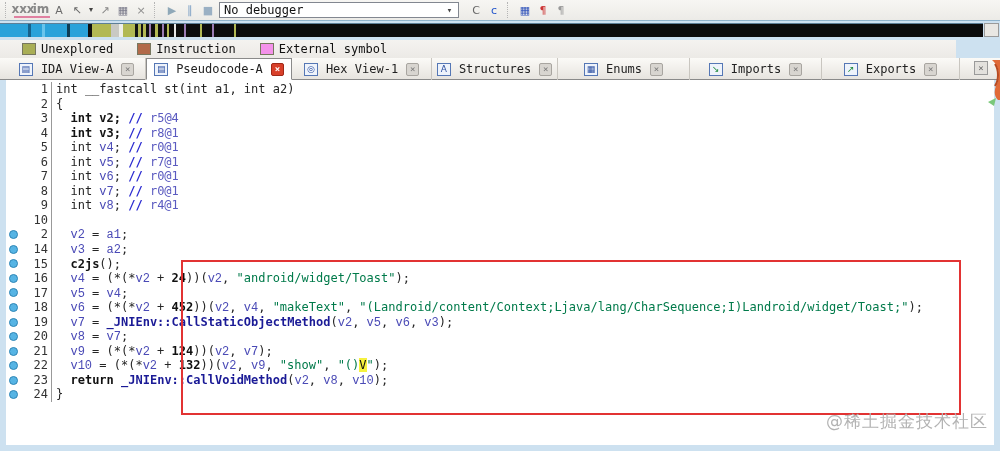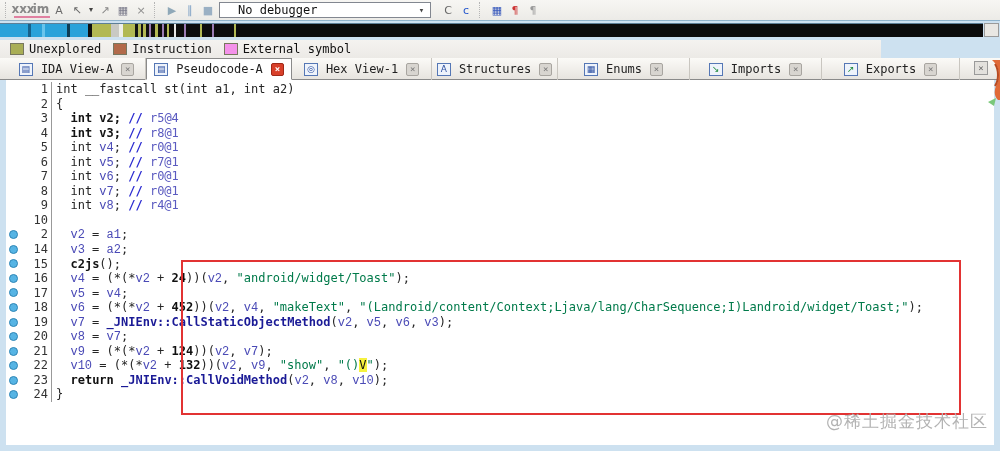--- a/index.html
+++ b/index.html
@@ -8,34 +8,34 @@
 
   
   .toolbar { position:absolute; left:0; top:0; width:1000px; height:20px;
     background:linear-gradient(#f7f6f3,#ecebe7); display:flex; align-items:center; gap:2px; padding-left:3px; }
   .tb-sep { width:5px; height:16px; border-left:1px dotted #b5b5b5; margin:0 2px; }
   .tbicon { width:18px; height:16px; display:flex; align-items:center; justify-content:center;
     font-size:11px; color:#7a7a7a; font-family:"DejaVu Sans", sans-serif; cursor:default; }
   .tbicon.small { width:10px; font-size:8px; }
   .tbicon .g { line-height:1; }
   .tb-xxx { font-size:12px; font-weight:bold; color:#888; border-bottom:2px solid #e080a0; }
-  .dbg-select { width:212px; height:16px; background:#fff; border:1px solid #828790;
-    display:flex; align-items:flex-end; font-size:12px; color:#111; padding-left:18px; position:relative; }
+  .dbg-select { width:240px; height:16px; background:#fff; border:1px solid #828790;
+    display:flex; align-items:flex-end; font-size:12px; color:#111; padding-left:4px; position:relative; }
   .dbg-select .arrow { position:absolute; right:2px; top:1px; width:13px; height:12px;
     font-size:9px; color:#444; display:flex; align-items:center; justify-content:center; }
 
   
   .navband-wrap { position:absolute; left:0; top:20px; width:1000px; height:20px; background:#cde1f0; border-top:1px solid #8fb3cc; }
   .navband { position:absolute; left:0; top:2px; width:983px; height:14px; background:#0b0b0b; overflow:hidden; border-top:1px solid #5d7f97; }
   .navband .seg { position:absolute; top:0; height:14px; }
   .nav-btn { position:absolute; right:1px; top:2px; width:15px; height:14px; background:#e9e7e3; border:1px solid #9a9a9a; }
 
   
-  .legend { position:absolute; left:0; top:40px; width:881px; height:18px;
-    background:linear-gradient(#f4f3f0,#eceae6); display:flex; align-items:center; padding-left:10px; gap:4px; }
+  .legend { position:absolute; left:0; top:40px; width:956px; height:18px;
+    background:linear-gradient(#f4f3f0,#eceae6); display:flex; align-items:center; padding-left:22px; gap:16px; }
   .lg-item { display:flex; align-items:center; gap:5px; margin-right:8px; }
   .lg-sw { width:14px; height:12px; border:1px solid #77775f; }
   .lg-label { font-size:12px; color:#111; }
 
   
   .tabbar { position:absolute; left:0; top:58px; width:1000px; height:22px;
     background:linear-gradient(#fbfaf7,#e7e4df); border-bottom:1px solid #8a8a8a; display:flex; padding-left:8px; }
   .tab { height:22px; display:flex; align-items:center; justify-content:center; gap:8px;
     border-right:1px solid #c9c6c0; font-size:12px; color:#222; position:relative; cursor:default; }
   .tab.active { background:#fff; border:1px solid #8a8a8a; border-bottom:1px solid #fff; }

